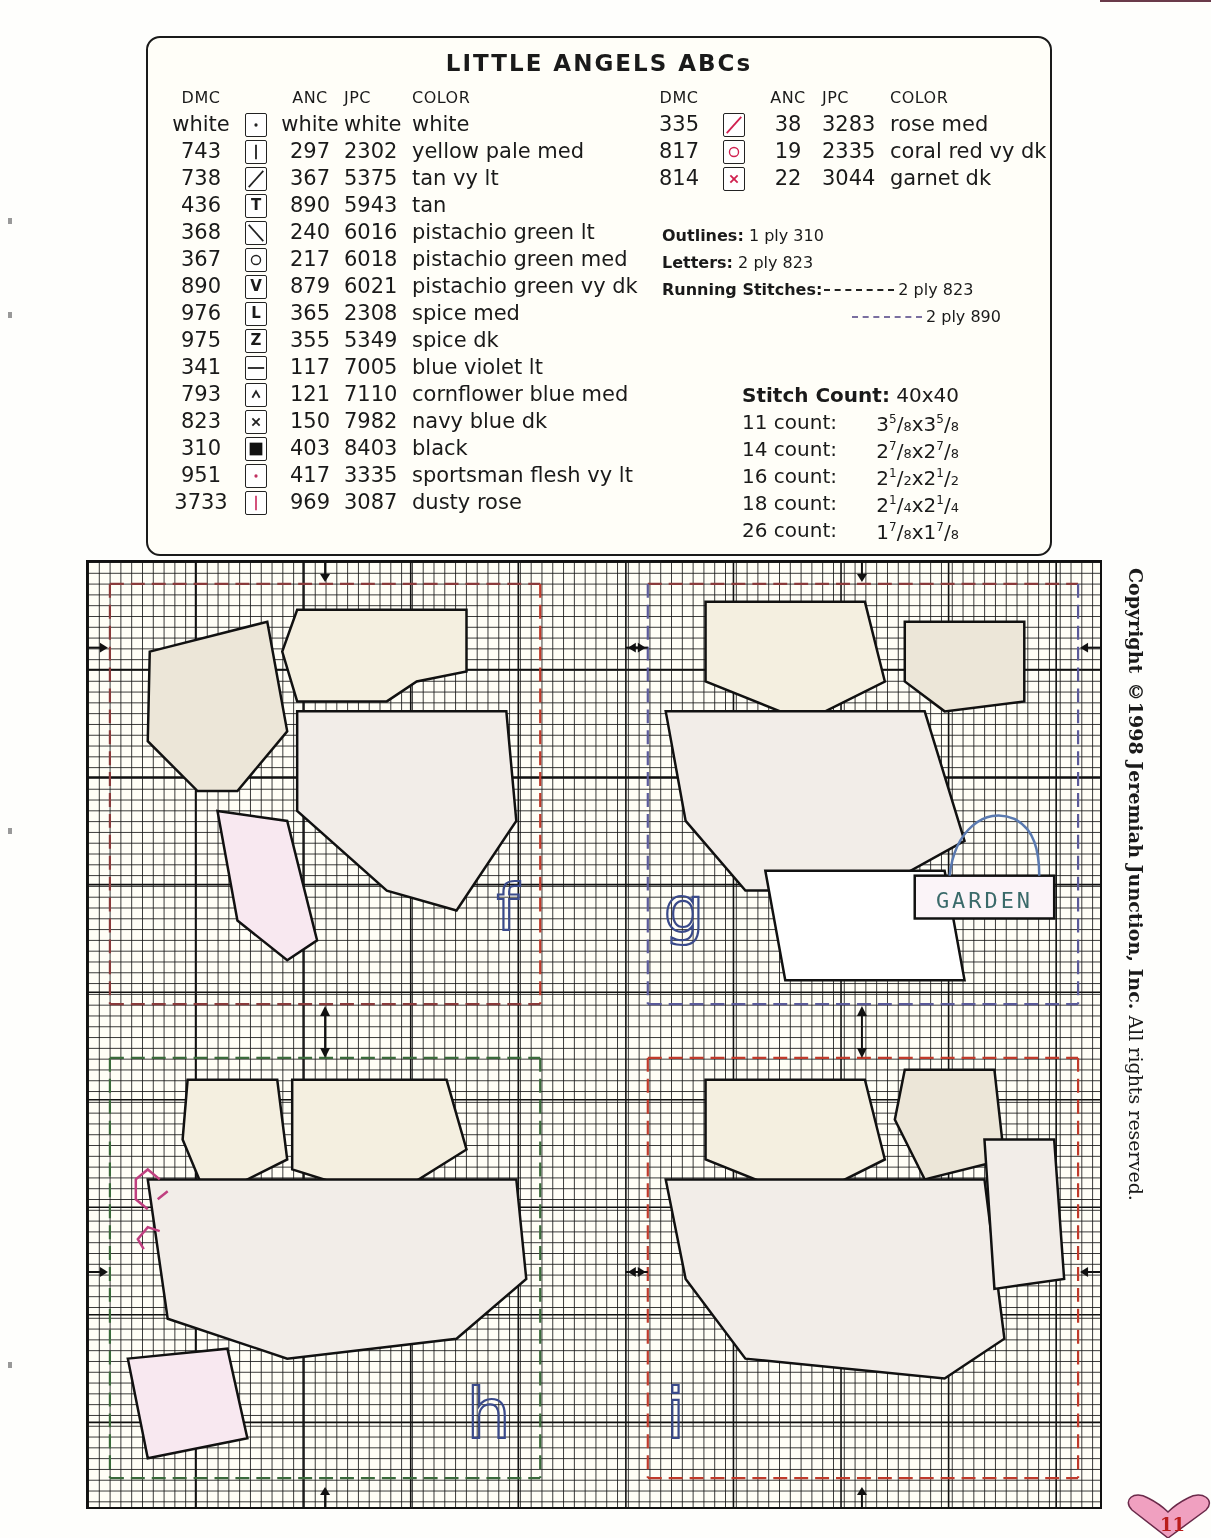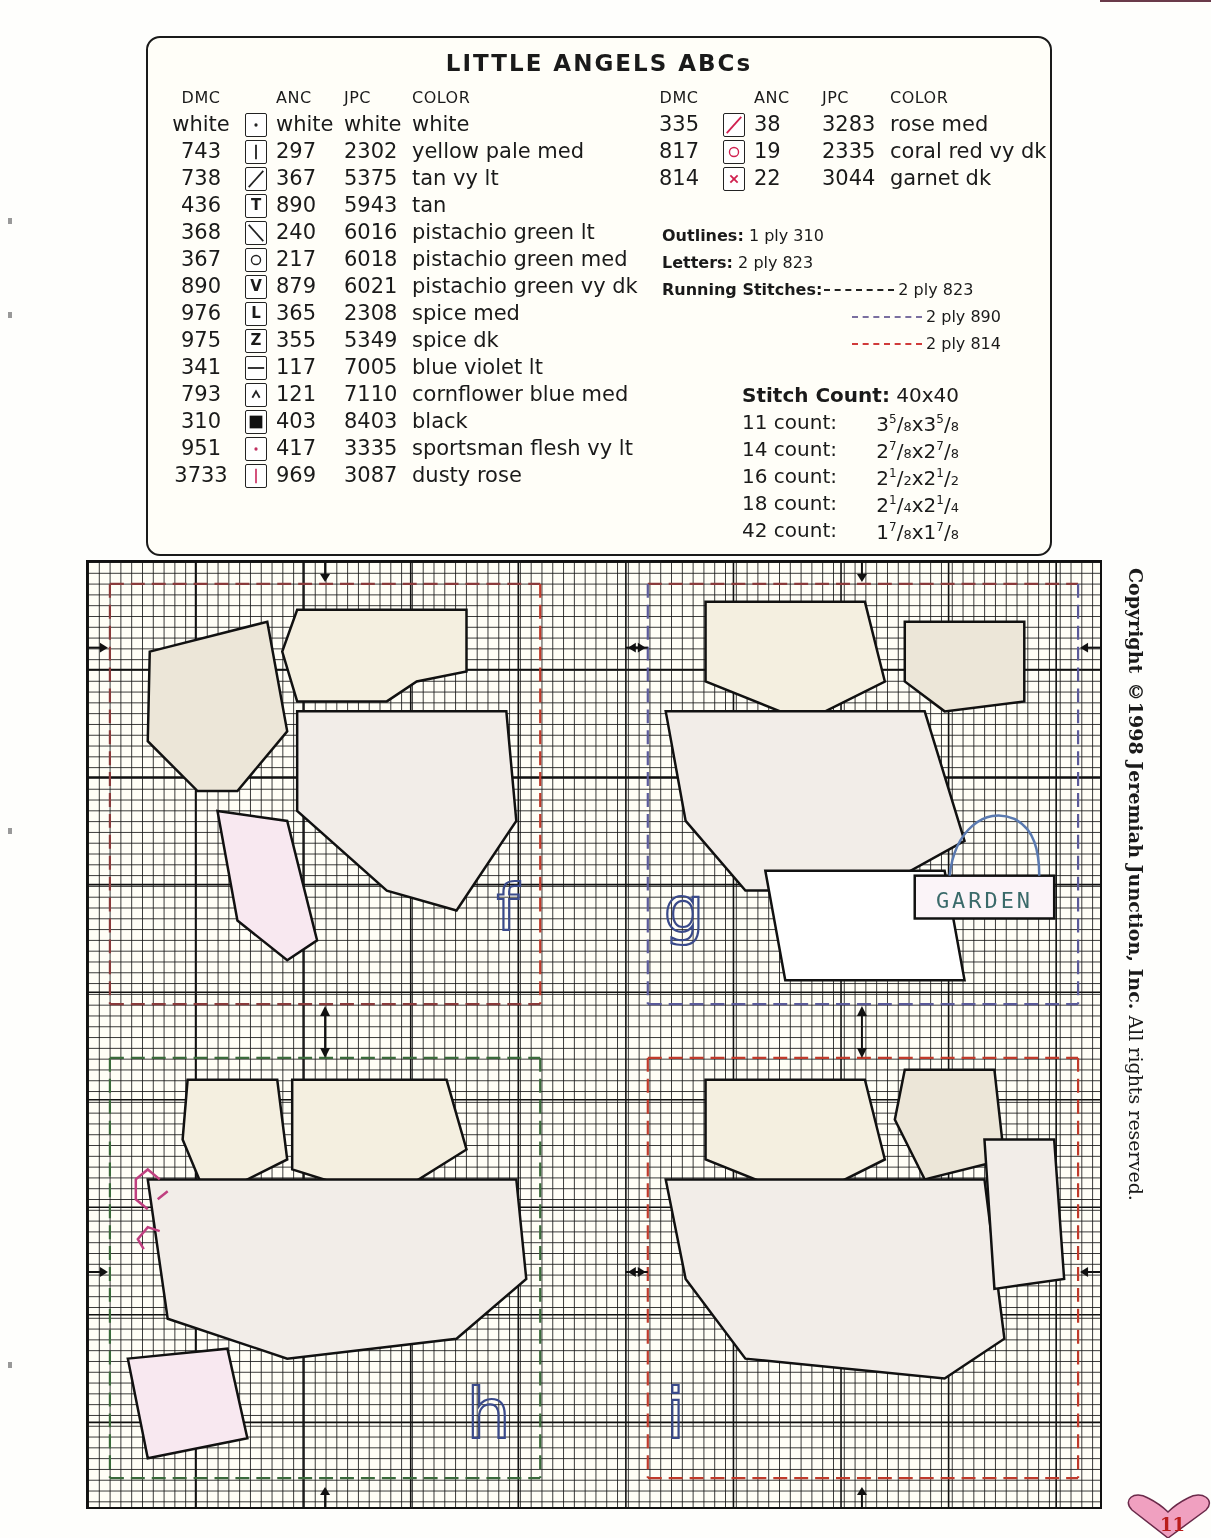--- a/index.html
+++ b/index.html
@@ -16,21 +16,21 @@
   }
   .key-title {
     position: absolute; left: 0; right: 0; top: 12px; text-align: center;
     font-family: "DejaVu Sans", sans-serif; font-weight: bold; font-size: 23px; letter-spacing: 2px;
   }
   .key-table { position: absolute; font-size: 21px; line-height: 27px; }
   .key-row, .key-head { display: flex; height: 27px; align-items: center; white-space: nowrap; }
   .key-head span { font-weight: normal; font-size: 16px; letter-spacing: 0.5px; }
   .c-dmc { text-align: center; }
   .c-sym { display: flex; justify-content: center; align-items: center; }
-  .c-anc { }
+  .c-anc { text-align: center; }
   .c-jpc { text-align: left; }
   .c-color { text-align: left; padding-left: 10px; }
 
   .sym {
     width: 22px; height: 24px; border: 1.5px solid #222; border-radius: 2px; background: #fff;
     position: relative; display: flex; align-items: center; justify-content: center;
     font-family: "DejaVu Sans", sans-serif; font-size: 15px; font-weight: bold; line-height: 1;
   }
   .sym svg { position: absolute; left: 0; top: 0; width: 100%; height: 100%; }
 
@@ -212,20 +212,34 @@
               <svg viewBox="0 0 22 24">
                 <polyline points="7,15 11,8 15,15" stroke="#222222" stroke-width="2" fill="none"></polyline>
               </svg>
             </span>
       </span>
       <span class="c-anc" style="width:68px">121</span>
       <span class="c-jpc" style="width:58px">7110</span>
       <span class="c-color">cornflower blue med</span>
         </div>
         <div class="key-row">
+      <span class="c-dmc" style="width:70px">823</span>
+      <span class="c-sym" style="width:40px">
+        <span class="sym">
+              <svg viewBox="0 0 22 24">
+                <line x1="7" y1="8" x2="15" y2="16" stroke="#222222" stroke-width="2" fill="none"></line>
+                <line x1="15" y1="8" x2="7" y2="16" stroke="#222222" stroke-width="2" fill="none"></line>
+              </svg>
+            </span>
+      </span>
+      <span class="c-anc" style="width:68px">150</span>
+      <span class="c-jpc" style="width:58px">7982</span>
+      <span class="c-color">navy blue dk</span>
+        </div>
+        <div class="key-row">
       <span class="c-dmc" style="width:70px">310</span>
       <span class="c-sym" style="width:40px">
         <span class="sym">
               <svg viewBox="0 0 22 24">
                 <rect x="4" y="5" width="14" height="14" fill="#111111"></rect>
               </svg>
             </span>
       </span>
       <span class="c-anc" style="width:68px">403</span>
       <span class="c-jpc" style="width:58px">8403</span>
@@ -320,41 +334,37 @@
       <span class="note-label">Letters:</span>&nbsp;<span>2 ply 823</span>
     </div>
     <div class="note-line">
       <span class="note-label">Running Stitches:</span>
       <span class="dash" id="dash0" style="border-top-color: rgb(34, 34, 34);"></span>
       <span>2 ply 823</span>
     </div>
     <div class="note-line note-indent">
       <span class="dash" id="dash1" style="border-top-color: rgb(122, 111, 160);"></span>
       <span>2 ply 890</span>
-    </div>
-    <div class="note-line note-indent">
-      <span class="dash" id="dash2" style="border-top-color: rgb(208, 58, 58);"></span>
-      <span>2 ply 814</span>
     </div>
   </div>
 
   <div class="stitch">
     <div class="note-line">
       <span class="note-label">Stitch Count:</span>&nbsp;<span>40x40</span>
     </div>
     <div id="size-rows">
         <div class="note-line"><span>11 count:</span>&nbsp;
     <span class="frac"><span>3</span><sup>5</sup>/<small>8</small>x<span>3</span><sup>5</sup>/<small>8</small></span></div>
         <div class="note-line"><span>14 count:</span>&nbsp;
     <span class="frac"><span>2</span><sup>7</sup>/<small>8</small>x<span>2</span><sup>7</sup>/<small>8</small></span></div>
         <div class="note-line"><span>16 count:</span>&nbsp;
     <span class="frac"><span>2</span><sup>1</sup>/<small>2</small>x<span>2</span><sup>1</sup>/<small>2</small></span></div>
         <div class="note-line"><span>18 count:</span>&nbsp;
     <span class="frac"><span>2</span><sup>1</sup>/<small>4</small>x<span>2</span><sup>1</sup>/<small>4</small></span></div>
-        <div class="note-line"><span>42 count:</span>&nbsp;
+        <div class="note-line"><span>26 count:</span>&nbsp;
     <span class="frac"><span>1</span><sup>7</sup>/<small>8</small>x<span>1</span><sup>7</sup>/<small>8</small></span></div>
       </div>
   </div>
 </div>
 
 <div class="chart">
   <svg class="chart-svg" id="chart-svg" viewBox="0 0 1016 949" preserveAspectRatio="none">
       <line x1="0" y1="0" x2="0" y2="949" stroke="#111" stroke-width="1.6"></line>
       <line x1="108" y1="0" x2="108" y2="949" stroke="#111" stroke-width="1.6"></line>
       <line x1="216" y1="0" x2="216" y2="949" stroke="#111" stroke-width="1.6"></line>

